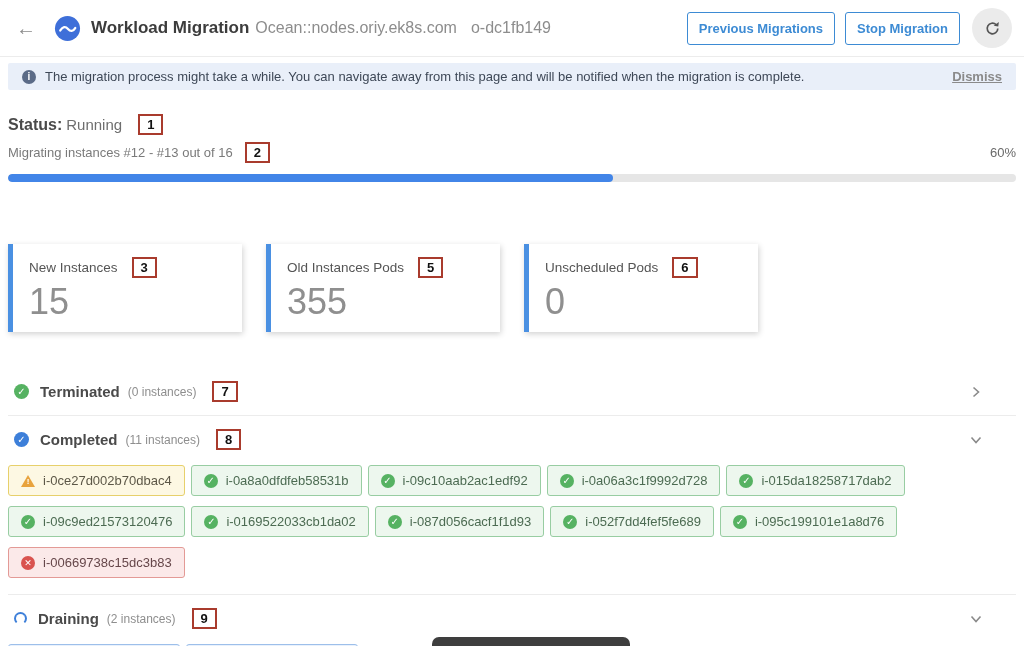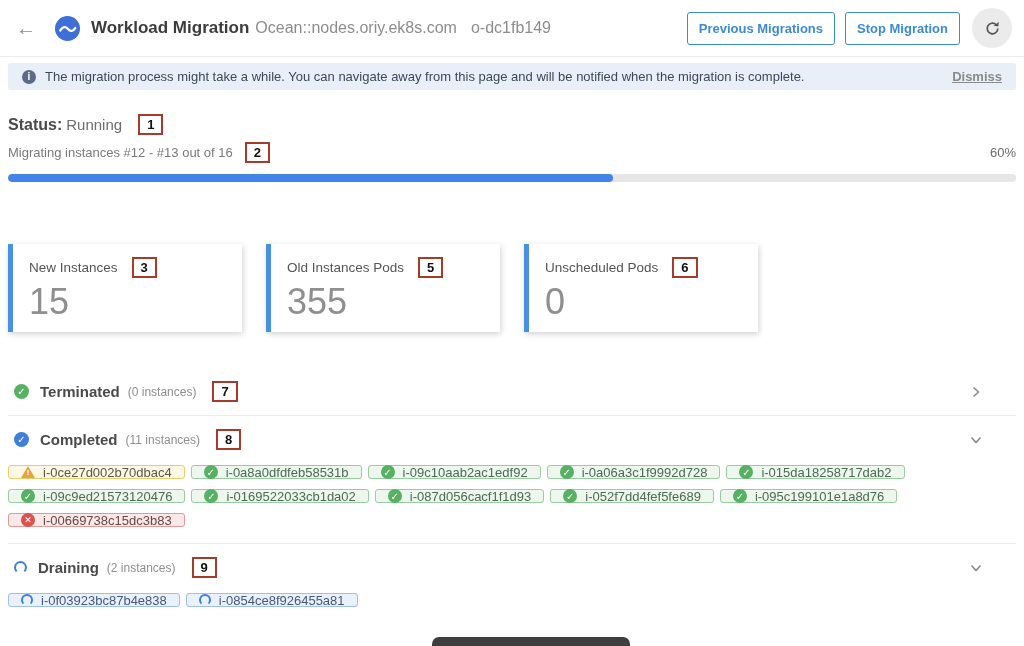--- a/index.html
+++ b/index.html
@@ -56,21 +56,21 @@
   .sections { margin-top: 36px; }
   .sec-head { display: flex; align-items: center; padding: 13px 0; cursor: pointer; }
   .sec-ico { margin: 0 11px 0 6px; flex: none; }
   .sec-title { font-size: 15px; font-weight: 700; color: #4a4a4a; }
   .sec-count { font-size: 12px; color: #8e8e8e; margin-left: 8px; }
   .sec-head .anno { margin-left: 16px; }
   .sec-chevron { margin-left: auto; margin-right: 34px; display: flex; }
   .divider { height: 1px; background: #ececec; }
 
   .chips { display: flex; flex-wrap: wrap; gap: 10px 6px; margin: 2px 0 16px; }
-  .chip { display: inline-flex; align-items: center; gap: 8px; height: 14px; padding: 0 12px;
+  .chip { display: inline-flex; align-items: center; gap: 8px; height: 31px; padding: 0 12px;
     border-radius: 3px; font-size: 13px; border: 1px solid; }
   .chip.success  { background: #edf7ee; border-color: #98cda2; color: #4c6b52; }
   .chip.warning  { background: #fdf8e3; border-color: #e7d06b; color: #5c5747; }
   .chip.error    { background: #fbe9e9; border-color: #e39a96; color: #66474a; }
   .chip.draining { background: #e9f1fc; border-color: #9dbfea; color: #46587a; }
 
   
   .circle-check { width: 15px; height: 15px; border-radius: 50%; display: inline-flex;
     align-items: center; justify-content: center; color: #fff; font-size: 10px; flex: none; }
   .green { background: #56b262; } .blue { background: #3d7fd9; }

